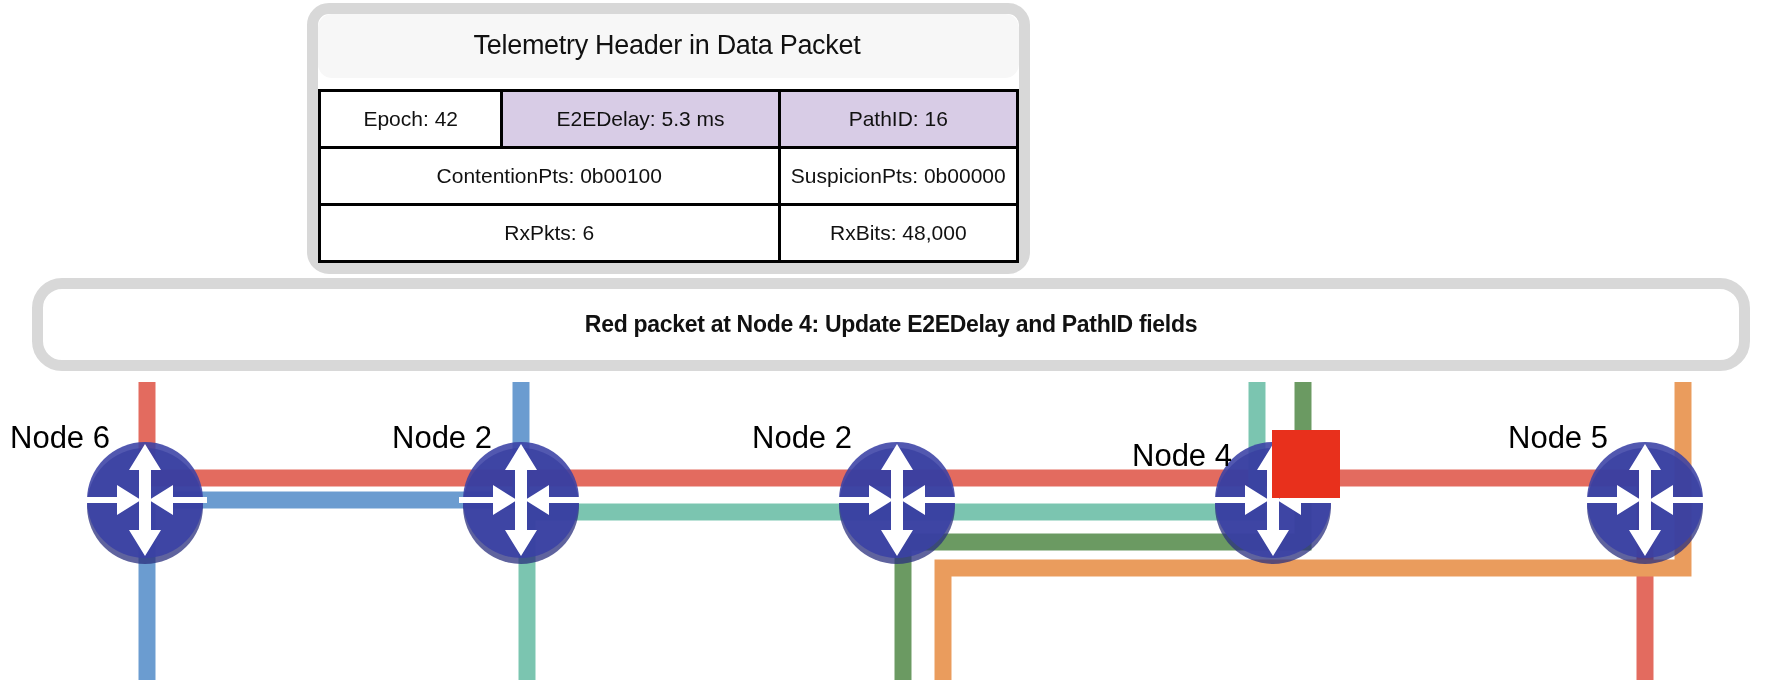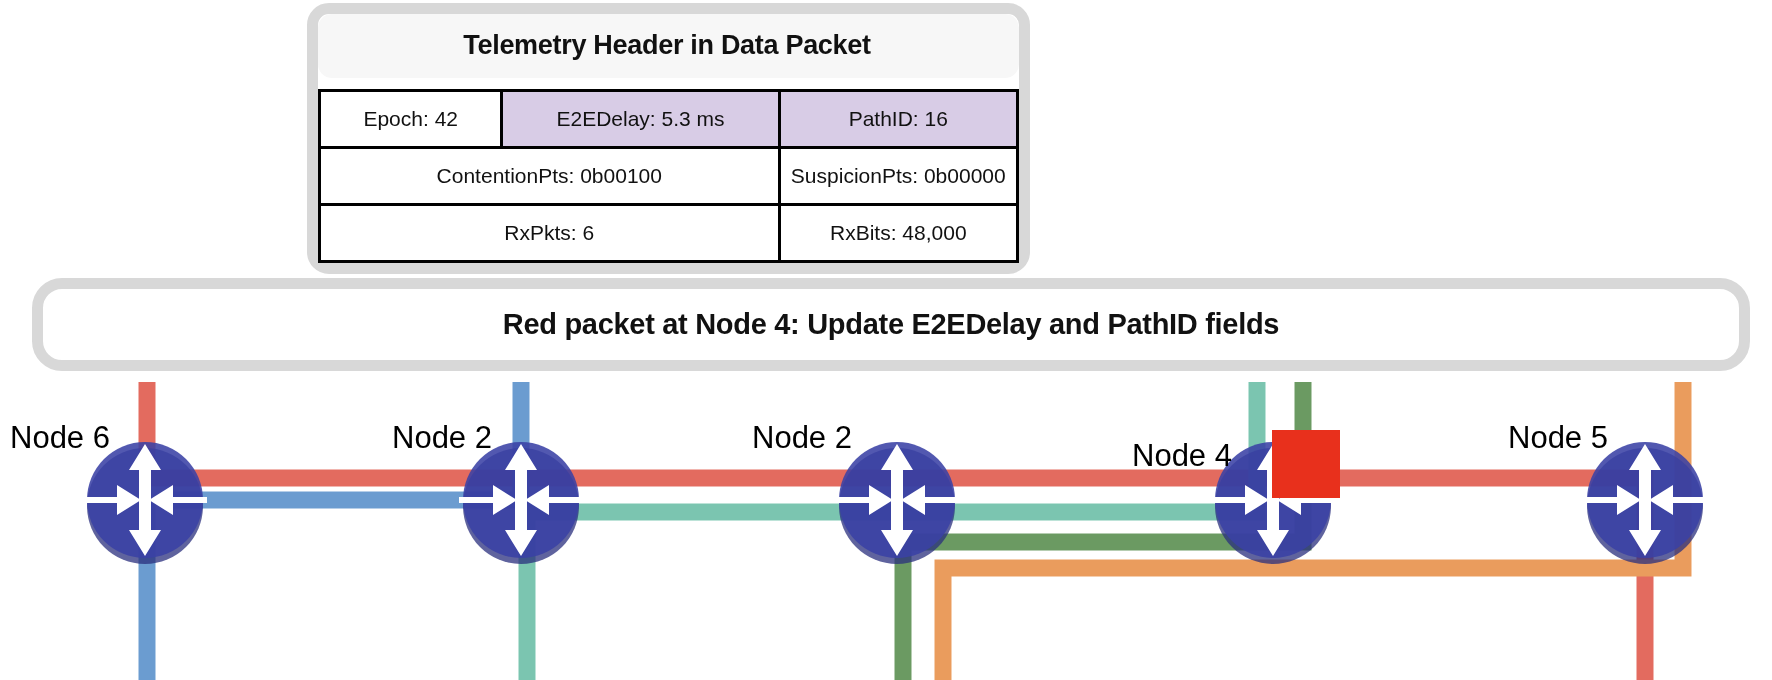--- a/index.html
+++ b/index.html
@@ -25,21 +25,21 @@
     border: 11px solid #d8d8d8;
     border-radius: 22px;
     background: #ffffff;
     box-sizing: border-box;
   }
   #telemetry-title {
     background: #f7f7f7;
     border-radius: 14px;
     text-align: center;
     font-size: 27px;
-    font-weight: bold;
+    font-weight: normal;
     letter-spacing: -0.3px;
     padding: 16px 3px 17px 0;
     color: #111111;
   }
   #telemetry-table {
     border-collapse: collapse;
     width: 100%;
     table-layout: fixed;
     margin-top: 11px;
   }
@@ -65,21 +65,21 @@
     height: 93px;
     box-sizing: border-box;
     border: 11px solid #d8d8d8;
     border-radius: 30px;
     background: #ffffff;
     display: flex;
     align-items: center;
     justify-content: center;
   }
   #status-banner-text {
-    font-size: 29px;
+    font-size: 23px;
     font-weight: bold;
     letter-spacing: -0.3px;
     color: #111111;
   }
 
   
   #network-diagram {
     position: absolute;
     left: 0;
     top: 382px;

